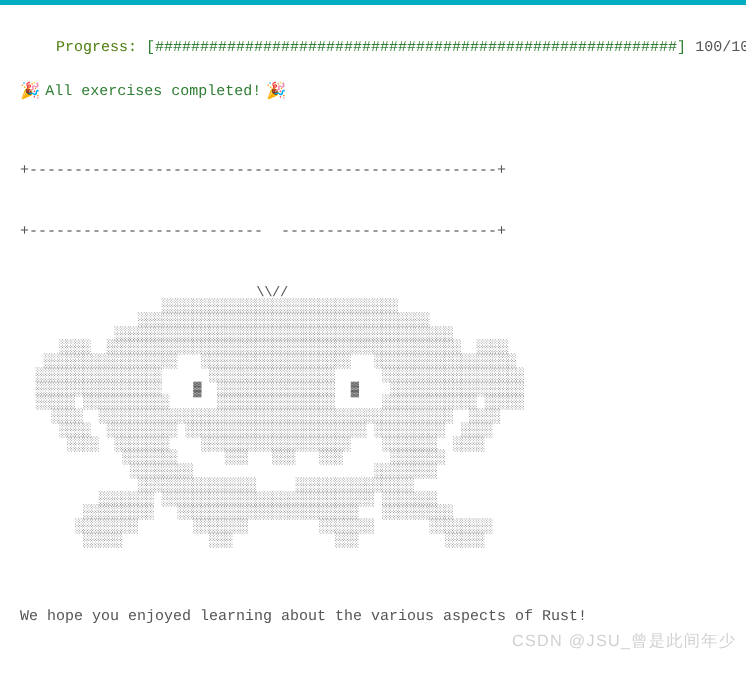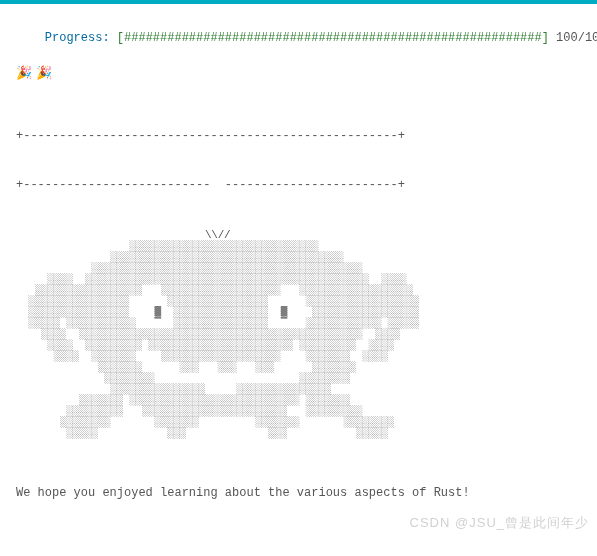--- a/index.html
+++ b/index.html
@@ -16,21 +16,21 @@
     .top-bar {
       height: 4px;
       background: #00acc1;
       width: 100%;
     }
     .terminal {
       padding: 10px 16px 8px 16px;
       color: #555;
     }
     .progress-line { white-space: pre; }
-    .progress-label { color: #0369a1; }
+    .progress-label { color: #4d7c0f; }
     .progress-bar { color: #2e7d32; }
     .progress-count { color: #555; }
     .completed-line {
       color: #2e7d32;
       margin-top: 2px;
       display: flex;
       align-items: center;
       gap: 4px;
     }
     .emoji { font-size: 13px; }
@@ -50,40 +50,41 @@
     }
     .footer-text {
       margin-top: 14px;
       color: #555;
       white-space: pre-wrap;
     }
     .footer-text .para { margin-bottom: 2px; }
     .watermark-blur {
       position: absolute;
       right: 8px;
-      bottom: 24px;
+      bottom: 34px;
       color: rgba(120,120,120,0.35);
       font-size: 13px;
       font-family: sans-serif;
       letter-spacing: 1px;
     }
   </style>
 </head>
 <body>
 
 <div class="top-bar"></div>
 
 <div class="terminal">
 
   <div class="progress-line">
     <span class="progress-label">Progress: </span><span class="progress-bar">[##########################################################]</span><span class="progress-count"> 100/100</span>
   </div>
 
   <div class="completed-line">
     <span class="emoji">🎉</span>
+    <span>All exercises completed!</span>
     <span class="emoji">🎉</span>
   </div>
 
   <div class="banner-box">
     <div class="banner-line">+----------------------------------------------------+</div>
     <div class="banner-line">+--------------------------  ------------------------+</div>
   </div>
 
   <div class="ascii-art">                              \\//
                   ░░░░░░░░░░░░░░░░░░░░░░░░░░░░░░

